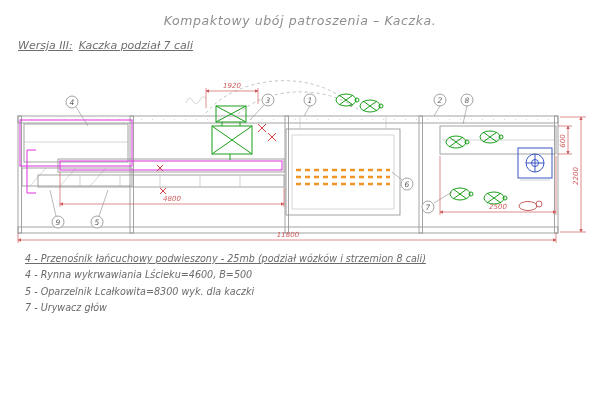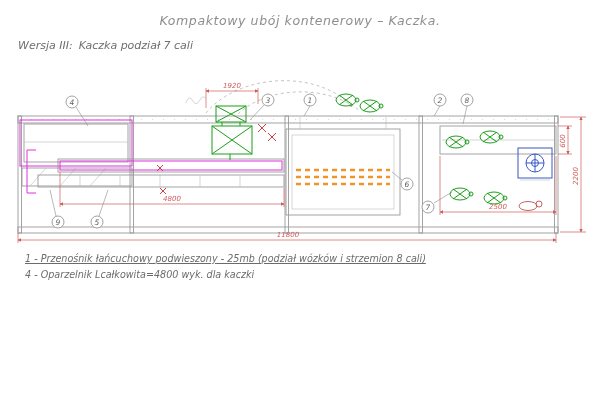--- a/index.html
+++ b/index.html
@@ -1,21 +1,21 @@
 <!DOCTYPE html>
 <html><head>
 <meta charset="utf-8">
 <style>
   html,body{margin:0;padding:0;background:#fff;}
   .page{position:relative;width:600px;height:411px;background:#ffffff;overflow:hidden;
         font-family:"DejaVu Sans",sans-serif;}
   .title{position:absolute;top:13px;left:0;right:0;text-align:center;
          font-style:italic;font-size:12.5px;color:#8e8e8e;letter-spacing:.6px;}
   .subtitle{position:absolute;top:39px;left:18px;font-style:italic;font-size:11px;color:#6e6e6e;}
-  .subtitle span{}
+  .subtitle span{text-decoration:underline;}
   .sub-prefix{margin-right:6px;}
   .legend{position:absolute;left:25px;top:251px;font-style:italic;font-size:9.6px;
           color:#6b6b6b;line-height:16.4px;white-space:nowrap;}
   .legend-item.first{text-decoration:underline;}
   svg.drawing{position:absolute;left:0;top:0;}
   .dim,.ext{stroke:#cf5b5b;stroke-width:.7;fill:none;}
   .dim-label{fill:#cf5b5b;font:italic 7px "DejaVu Sans",sans-serif;text-anchor:middle;}
   .co-num{fill:#5f5f5f;font:italic 7.5px "DejaVu Sans",sans-serif;text-anchor:middle;}
   .callout circle{fill:#ffffff;stroke:#8a8a8a;stroke-width:.8;}
   .leader{stroke:#8a8a8a;stroke-width:.6;}
@@ -27,21 +27,21 @@
   .blue{stroke:#3a57c8;fill:none;stroke-width:1;}
   .redx{stroke:#d04040;fill:none;stroke-width:1;}
   .darkred{stroke:#c05050;fill:none;stroke-width:.9;}
   .dash{stroke:#aaaaaa;fill:none;stroke-width:.7;stroke-dasharray:3 3;}
 </style>
 </head>
 <body>
 
 <div class="page">
 
-  <div class="title">Kompaktowy ubój kontenerowy – Kaczka.</div>
+  <div class="title">Kompaktowy ubój patroszenia – Kaczka.</div>
 
   <div class="subtitle">
     <span class="sub-prefix">Wersja III:</span><span>Kaczka podział 7 cali</span>
   </div>
 
   <svg class="drawing" width="600" height="411" viewBox="0 0 600 411">
     <defs>
       <marker id="ar" viewBox="0 0 10 10" refX="9" refY="5" markerWidth="5" markerHeight="5" orient="auto-start-reverse">
         <path d="M0,0 L10,5 L0,10 z" fill="#cf5b5b"></path>
       </marker>
@@ -253,17 +253,19 @@
       <text class="co-num" x="467" y="103">8</text>
     </g>
     <g class="callout">
       <line class="leader" x1="56" y1="216" x2="50" y2="190"></line>
       <circle cx="58" cy="222" r="6"></circle>
       <text class="co-num" x="58" y="225">9</text>
     </g>
   </svg>
 
   <div class="legend">
-    <div class="legend-item first">1 - Przenośnik łańcuchowy podwieszony - 25mb (podział wózków i strzemion 8 cali)</div>
-    <div class="legend-item">4 - Oparzelnik Lcałkowita=4800 wyk. dla kaczki</div>
+    <div class="legend-item first">4 - Przenośnik łańcuchowy podwieszony - 25mb (podział wózków i strzemion 8 cali)</div>
+    <div class="legend-item">4 - Rynna wykrwawiania Lścieku=4600, B=500</div>
+    <div class="legend-item">5 - Oparzelnik Lcałkowita=8300 wyk. dla kaczki</div>
+    <div class="legend-item">7 - Urywacz głów</div>
   </div>
 
 </div>
 
 </body></html>

